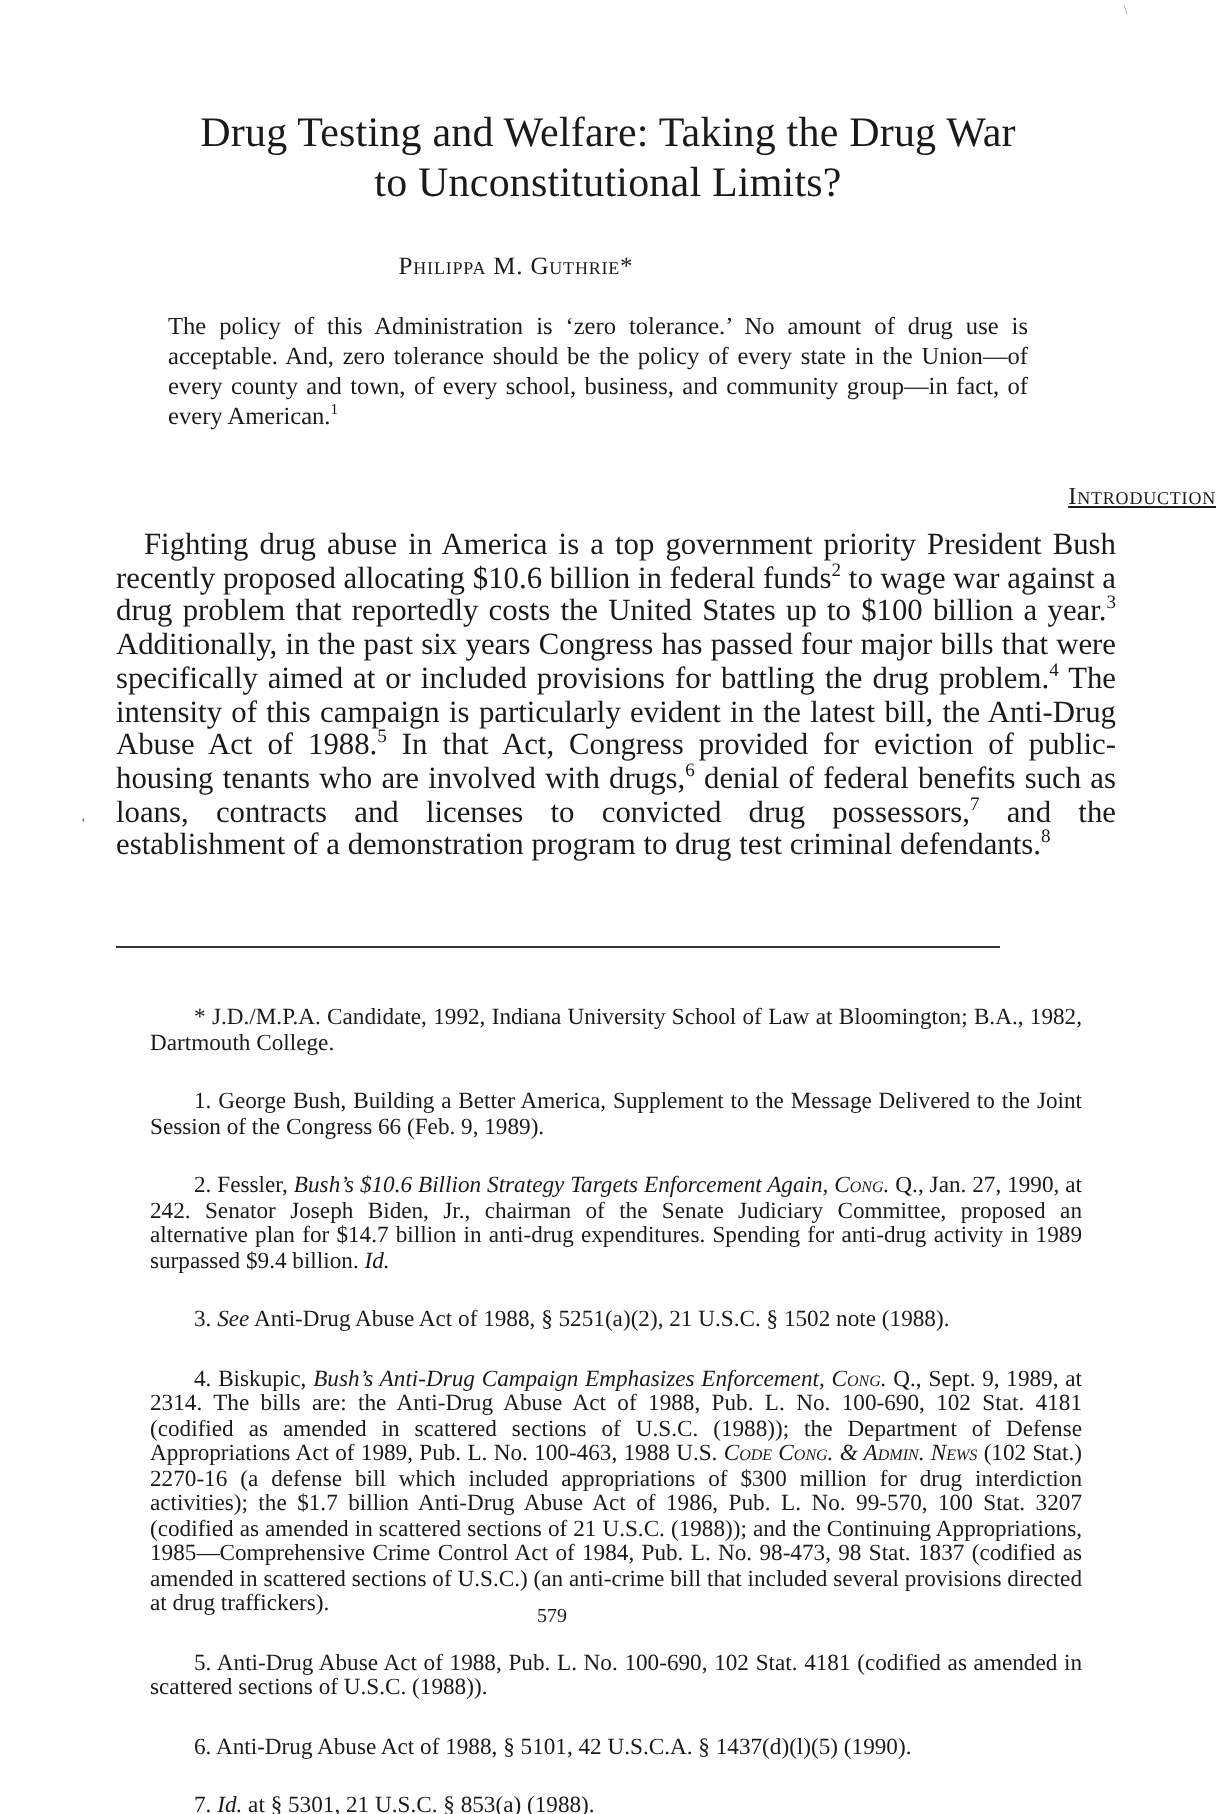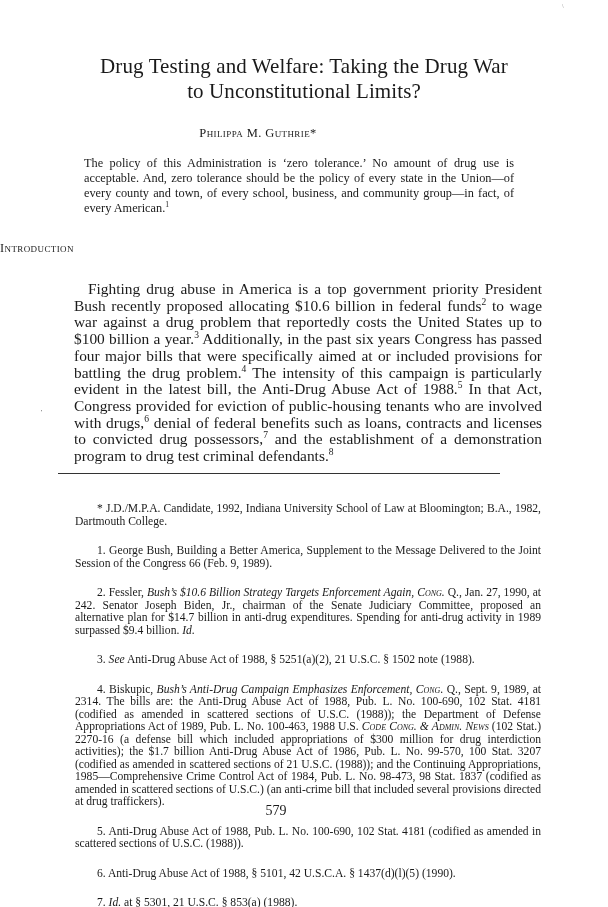--- a/index.html
+++ b/index.html
@@ -14,41 +14,41 @@
   .author {
     position: absolute; left: 0; width: 516px; top: 126px;
     text-align: center; font-size: 12.5px; font-variant: small-caps; letter-spacing: 0.4px;
   }
   .epigraph {
     position: absolute; left: 84px; width: 430px; top: 156px;
     font-size: 12.3px; line-height: 15px; text-align: justify;
   }
   .heading {
     position: absolute; left: 0; width: 608px; top: 241px;
-    text-align: left; font-size: 12.3px; font-variant: small-caps; letter-spacing: 0.4px;
+    text-align: right; font-size: 12.3px; font-variant: small-caps; letter-spacing: 0.4px; text-decoration: underline;
   }
   .body-text {
     position: absolute; left: 58px; width: 500px; top: 265px;
     font-size: 15.4px; line-height: 16.7px; text-align: justify;
   }
-  .body-text p { margin: 16px; text-indent: 14px; }
+  .body-text p { margin: 0; text-indent: 14px; }
   .rule {
     position: absolute; left: 58px; width: 442px; top: 473px;
     height: 0; border-top: 1.2px solid #333;
   }
   .notes {
     position: absolute; left: 58px; width: 500px; top: 486px;
     font-size: 11.6px; line-height: 12.5px; text-align: justify;
   }
   .notes p { margin: 17px; text-indent: 22px; }
   sup { font-size: 62%; line-height: 0; vertical-align: super; }
   .sc { font-variant: small-caps; font-style: italic; }
   .page-number {
     position: absolute; left: 0; width: 552px; top: 803px;
-    text-align: center; font-size: 14px;
+    text-align: center; font-size: 10px;
   }
   .corner-mark {
     position: absolute; left: 562px; top: 3px; font-size: 6px; color: #888;
   }
   .margin-mark {
     position: absolute; left: 41px; top: 408px; font-size: 7px; color: #444;
   }
 </style>
 </head>
 <body>

